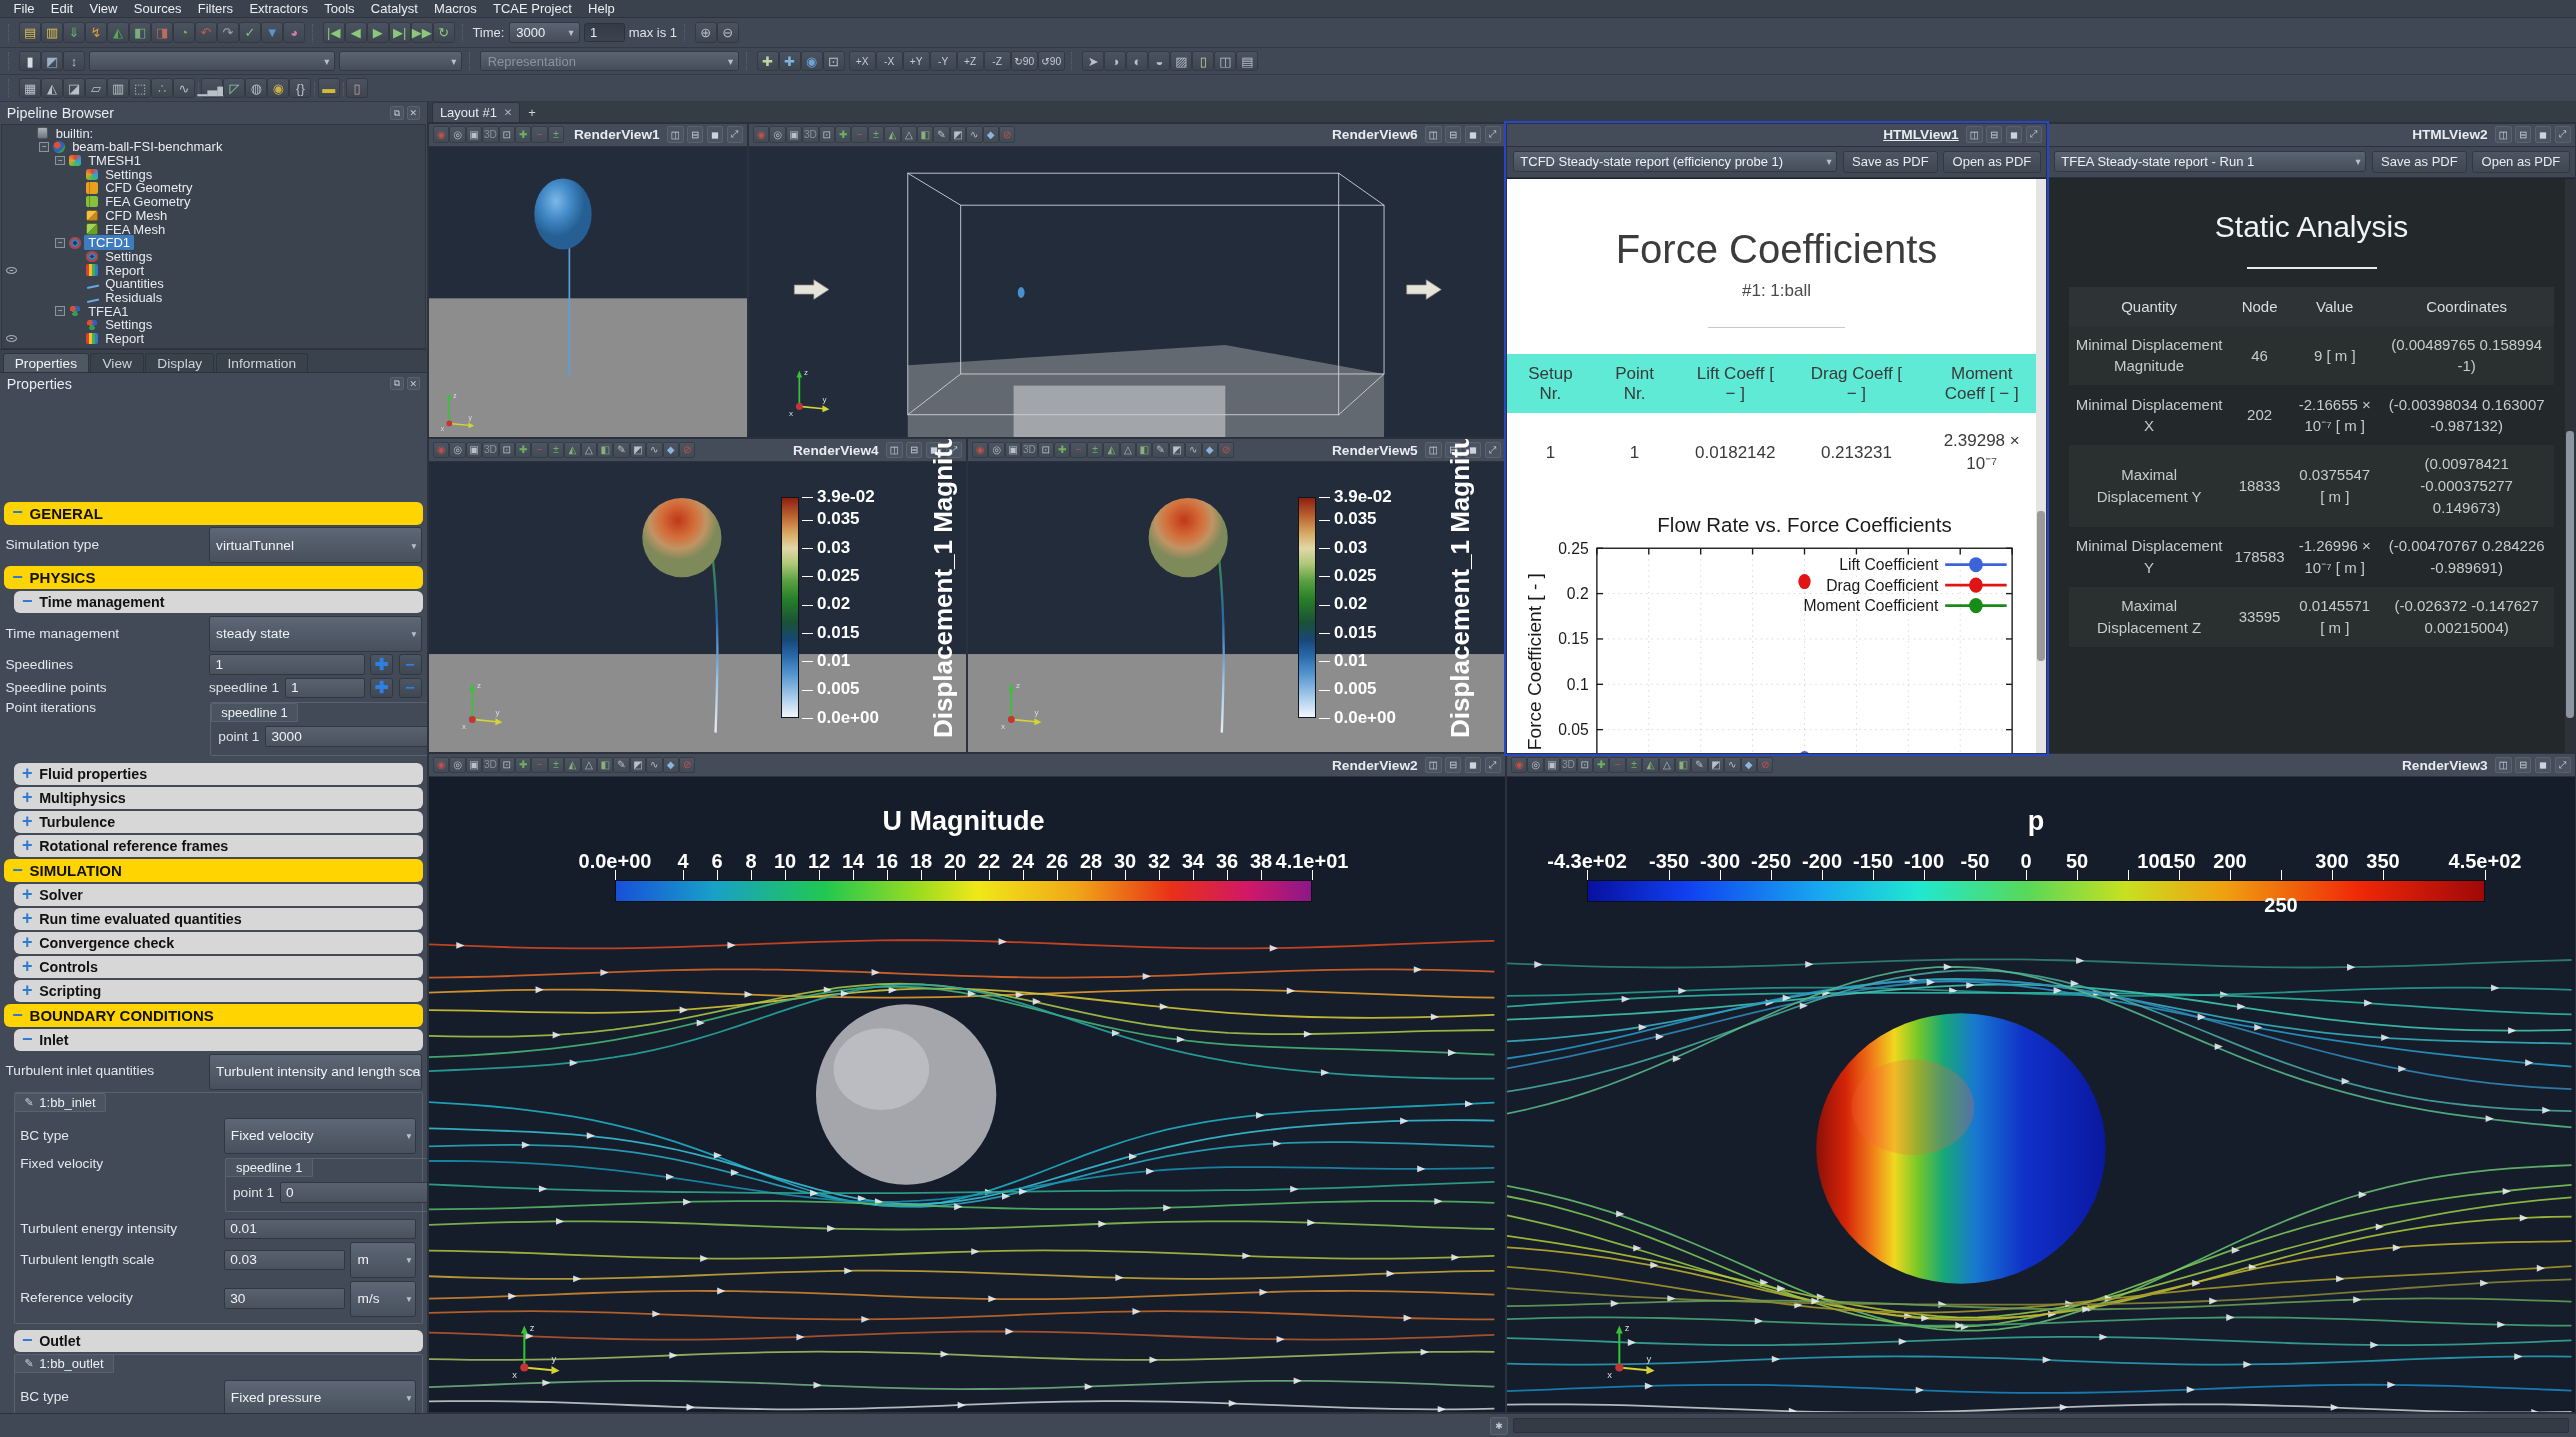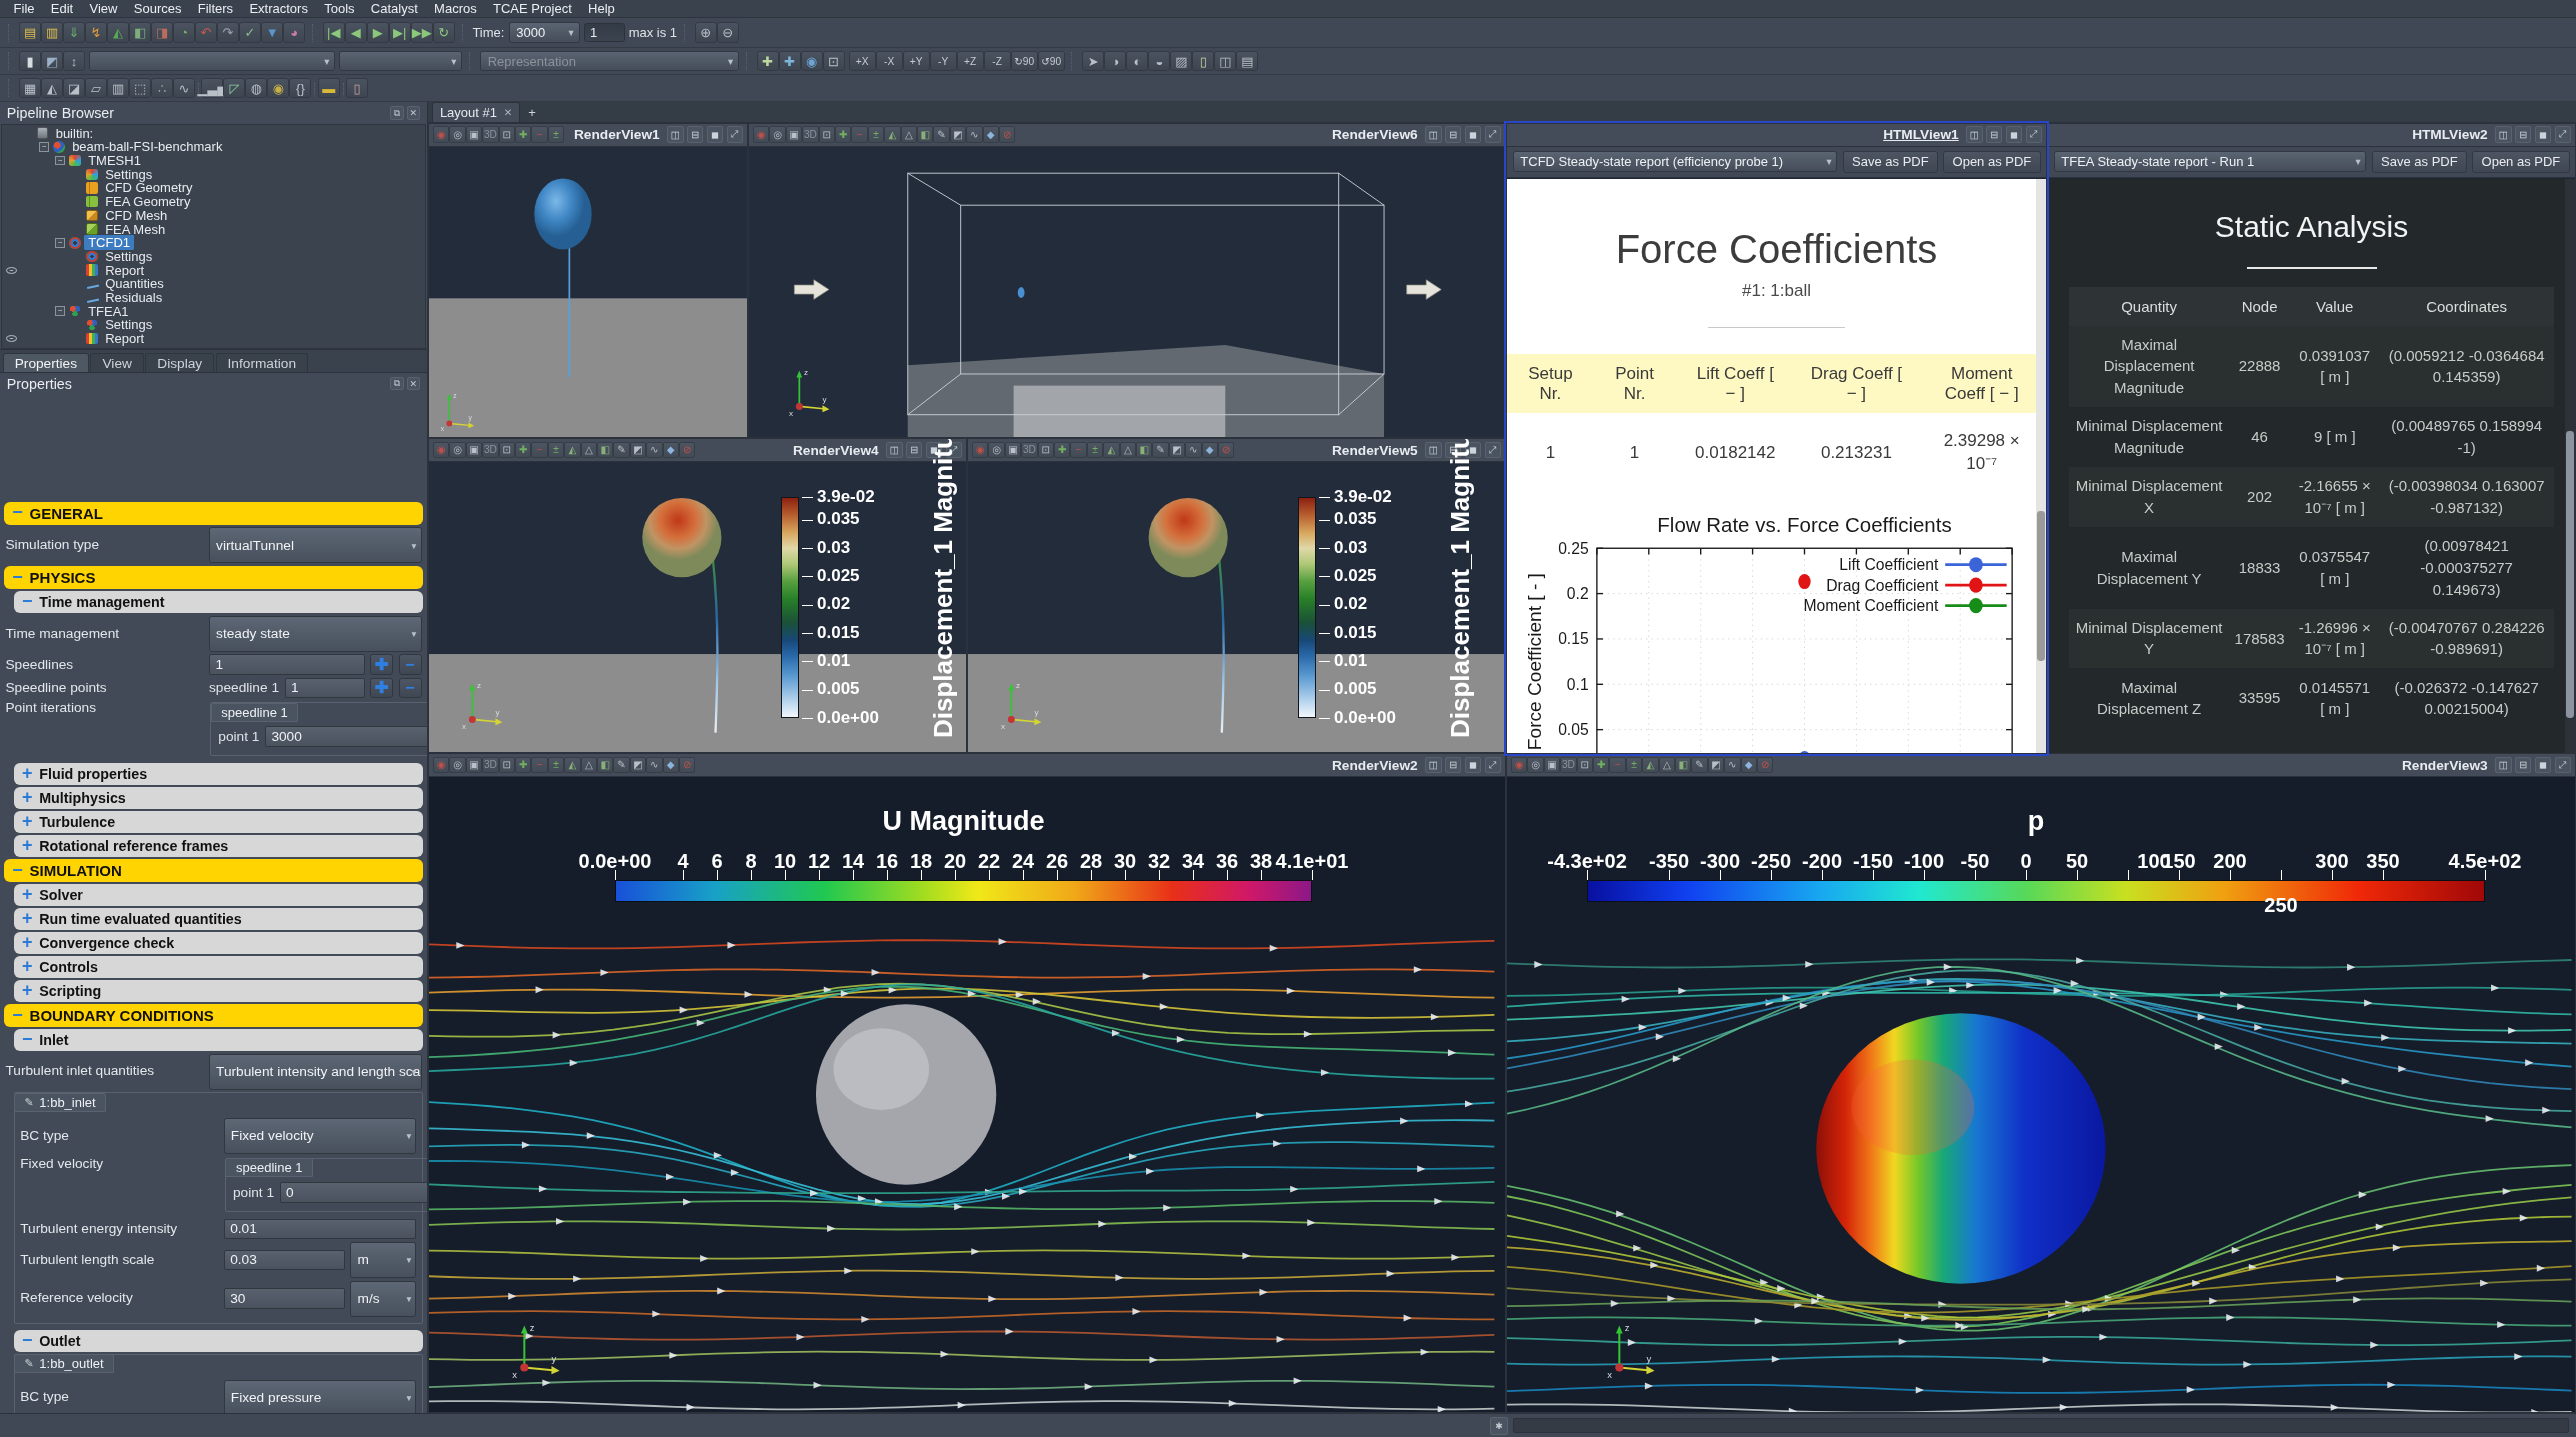--- a/index.html
+++ b/index.html
@@ -94,21 +94,21 @@
     font-size:13px;color:#e8ebef;display:flex;align-items:center;cursor:pointer;white-space:nowrap;}
   .hbody{position:absolute;left:0;top:55px;right:0;bottom:0;}
   #html1 .hbody{background:#fff;color:#333;}
   #html2 .hbody{background:#23282a;}
   .vscroll{position:absolute;right:0;top:0;bottom:0;width:10.2px;background:#39414c;}
   .vthumb{position:absolute;left:1.4px;width:7.5px;border-radius:3.4px;background:#7b8591;}
   .fc-title{text-align:center;font-size:40px;color:#3c3c3c;margin-top:48px;font-weight:400;}
   .fc-sub{text-align:center;font-size:17px;color:#4a4a4a;margin-top:9.6px;}
   .fc-hr{width:137px;border:none;border-top:1.4px solid #c9c9c9;margin:26px auto;}
   table.fct{margin:0 auto;border-collapse:collapse;font-size:17px;color:#3a3a3a;}
-  table.fct thead tr{background:#fef9c3;}
+  table.fct thead tr{background:#5eead4;}
   table.fct th{font-weight:400;padding:9.6px 15px;}
   table.fct td{padding:18px 15px;text-align:center;}
   .sa-title{text-align:center;font-size:30px;color:#f2f4f3;margin-top:31px;font-weight:400;}
   .sa-hr{width:130px;border:none;border-top:2px solid #e8eae9;margin:23px auto 18px auto;}
   table.sat{width:92%;margin:0 auto;border-collapse:collapse;font-size:15px;color:#c7ccc9;}
   table.sat thead tr{background:#2e3436;}
   table.sat th{font-weight:400;padding:11px 4.1px;color:#d9dddb;}
   table.sat td{padding:8.2px 5.5px;text-align:center;line-height:1.45;}
   table.sat tbody tr:nth-child(odd){background:#2a302f;}
   
@@ -1026,26 +1026,20 @@
         <table class="sat">
             <thead>
               <tr>
                 <th>Quantity</th>
                 <th>Node</th>
                 <th>Value</th>
                 <th>Coordinates</th>
               </tr>
             </thead>
             <tbody>
-              <tr>
-                <td style="width: 33%;">Maximal Displacement Magnitude</td>
-                <td>22888</td>
-                <td>0.0391037 [ m ]</td>
-                <td style="width: 36%;">(0.0059212 -0.0364684 0.145359)</td>
-              </tr>
               <tr>
                 <td style="width: 33%;">Minimal Displacement Magnitude</td>
                 <td>46</td>
                 <td>9 [ m ]</td>
                 <td style="width: 36%;">(0.00489765 0.158994 -1)</td>
               </tr>
               <tr>
                 <td style="width: 33%;">Minimal Displacement X</td>
                 <td>202</td>
                 <td>-2.16655 × 10⁻⁷ [ m ]</td>

